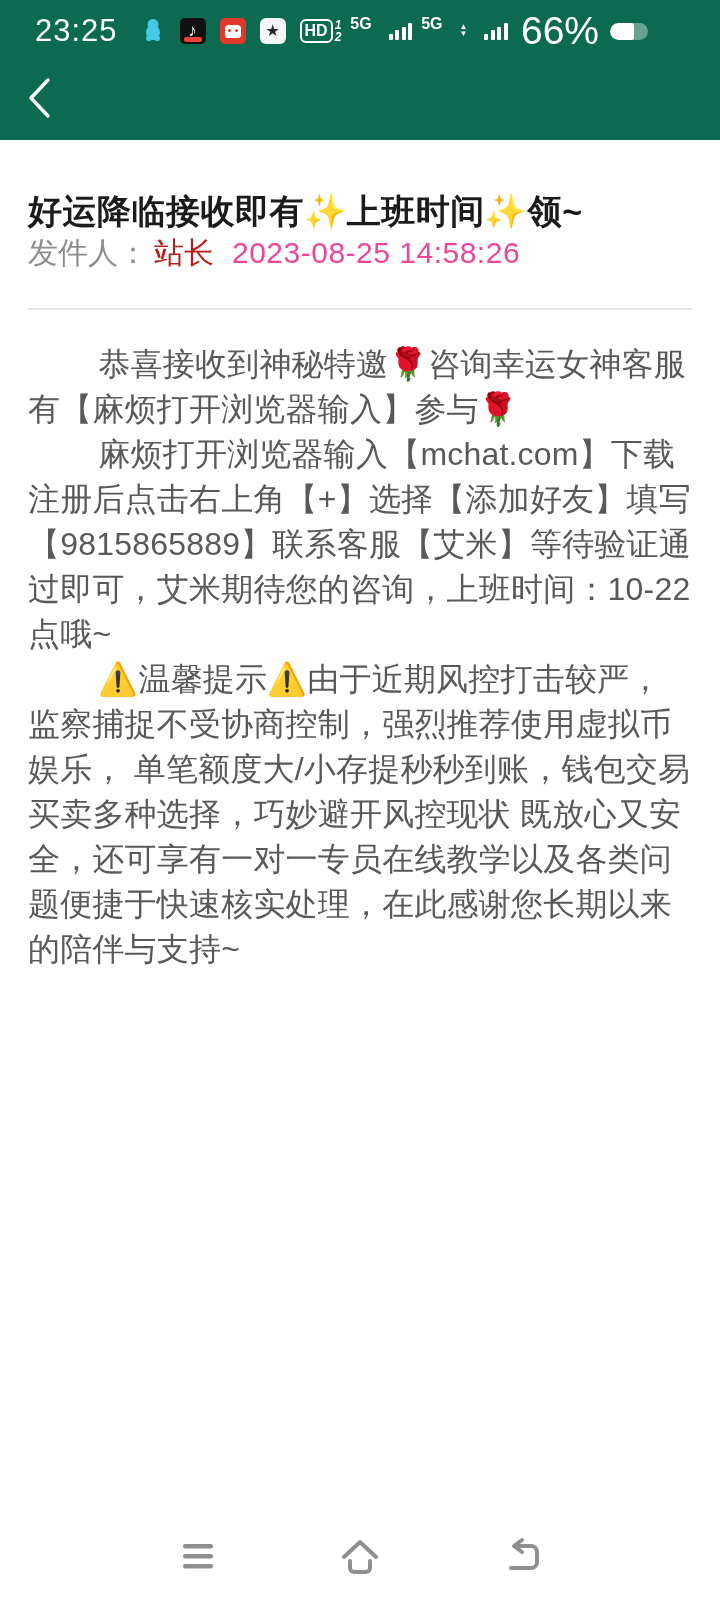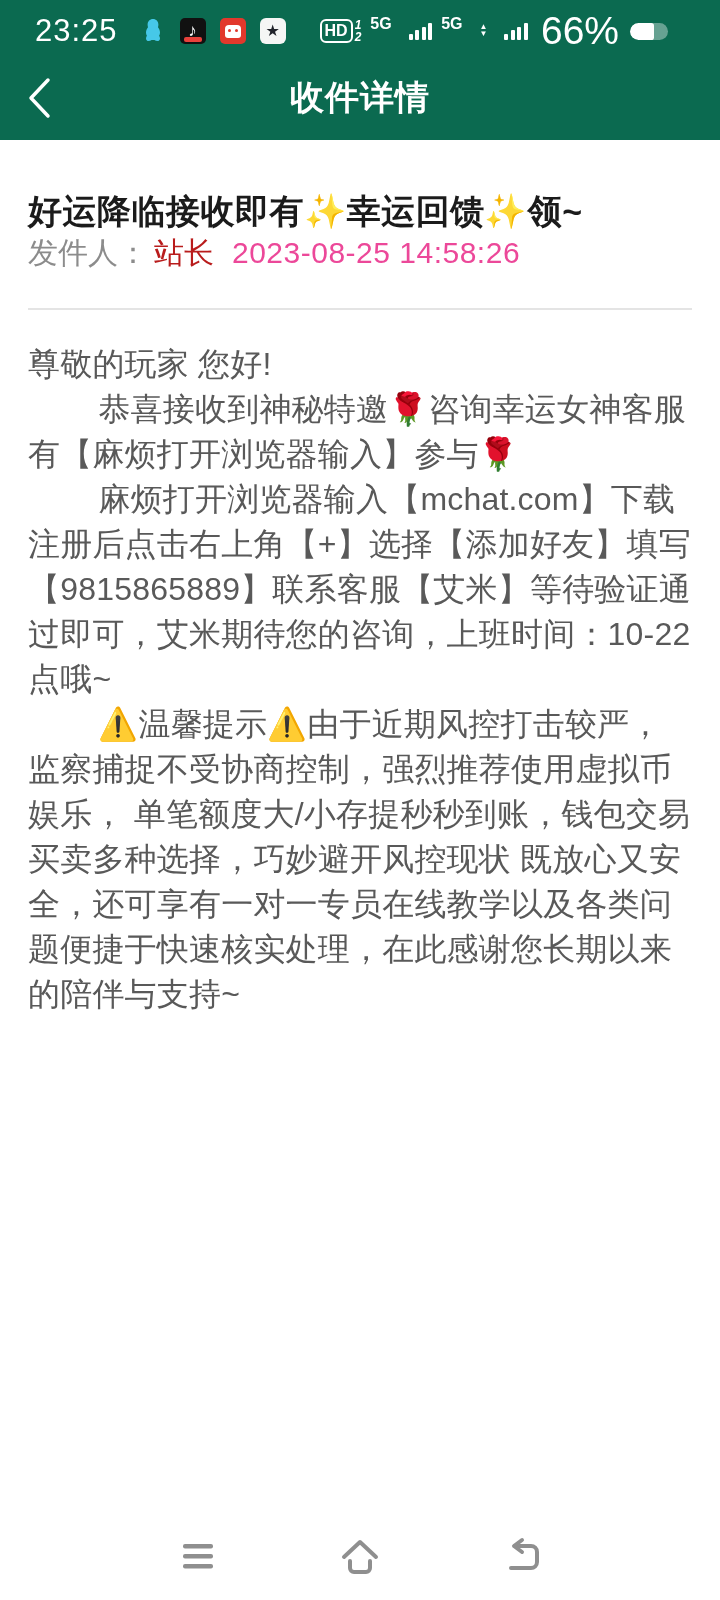--- a/index.html
+++ b/index.html
@@ -9,21 +9,21 @@
     background:#ffffff;
     font-family:"Liberation Sans","DejaVu Sans",sans-serif;
     position:relative; overflow:hidden;
   }
 
   
   .top-green { background:#0b6a50; }
 
   .statusbar {
     height:56px; display:flex; align-items:center;
-    padding:6px 52px 0 35px; color:#fff;
+    padding:6px 72px 0 35px; color:#fff;
   }
   .sb-time { font-size:31px; font-weight:400; letter-spacing:1px; }
   .sb-notifs { display:flex; align-items:center; margin-left:22px; gap:14px; }
   .notif-ic { width:26px; height:26px; display:flex; align-items:center; justify-content:center; }
   .ic-qq svg { width:24px; height:26px; }
   .ic-tiktok { background:#111; border-radius:5px; color:#fff; font-size:17px; position:relative; overflow:hidden; }
   .ic-tiktok .strip { position:absolute; bottom:2px; left:4px; right:4px; height:5px; background:#e9413b; border-radius:2px; }
   .ic-redapp { background:#e2382c; border-radius:5px; position:relative; }
   .ic-redapp .face { width:16px; height:13px; background:#fff; border-radius:4px 4px 3px 3px; position:relative; }
   .ic-redapp .face::before, .ic-redapp .face::after {
@@ -137,38 +137,36 @@
         </span>
     </span>
   </div>
 
   <div class="header">
     <span class="back-btn">
       <svg viewBox="0 0 26 42">
         <polyline points="22,3 5,21 22,39" fill="none" stroke="#ffffff" stroke-width="3.5" stroke-linecap="round" stroke-linejoin="round"></polyline>
       </svg>
     </span>
-    <h1 class="header-title">收件详情</h1>
   </div>
 
 </div>
 
 <div class="content">
-  <h2 class="subject">好运降临接收即有✨幸运回馈✨领~</h2>
+  <h2 class="subject">好运降临接收即有✨上班时间✨领~</h2>
 
   <div class="sender-row">
     <span class="sender-label">发件人：</span>
     <span class="sender-name">站长</span>
     <span class="sent-at">2023-08-25 14:58:26</span>
   </div>
 
   <hr class="divider">
 
   <div class="msg-body">
-    <p>尊敬的玩家 您好!</p>
     <p class="ind">恭喜接收到神秘特邀🌹咨询幸运女神客服有【麻烦打开浏览器输入】参与🌹</p>
     <p class="ind">麻烦打开浏览器输入【mchat.com】下载注册后点击右上角【+】选择【添加好友】填写【9815865889】联系客服【艾米】等待验证通过即可，艾米期待您的咨询，上班时间：10-22点哦~</p>
     <p class="ind">⚠️温馨提示⚠️由于近期风控打击较严，监察捕捉不受协商控制，强烈推荐使用虚拟币娱乐， 单笔额度大/小存提秒秒到账，钱包交易买卖多种选择，巧妙避开风控现状 既放心又安全，还可享有一对一专员在线教学以及各类问题便捷于快速核实处理，在此感谢您长期以来的陪伴与支持~</p>
   </div>
 </div>
 
 <div class="navbar">
   <span class="nav-btn">
     <svg viewBox="0 0 38 38">
       <g fill="#8f8f8f">

